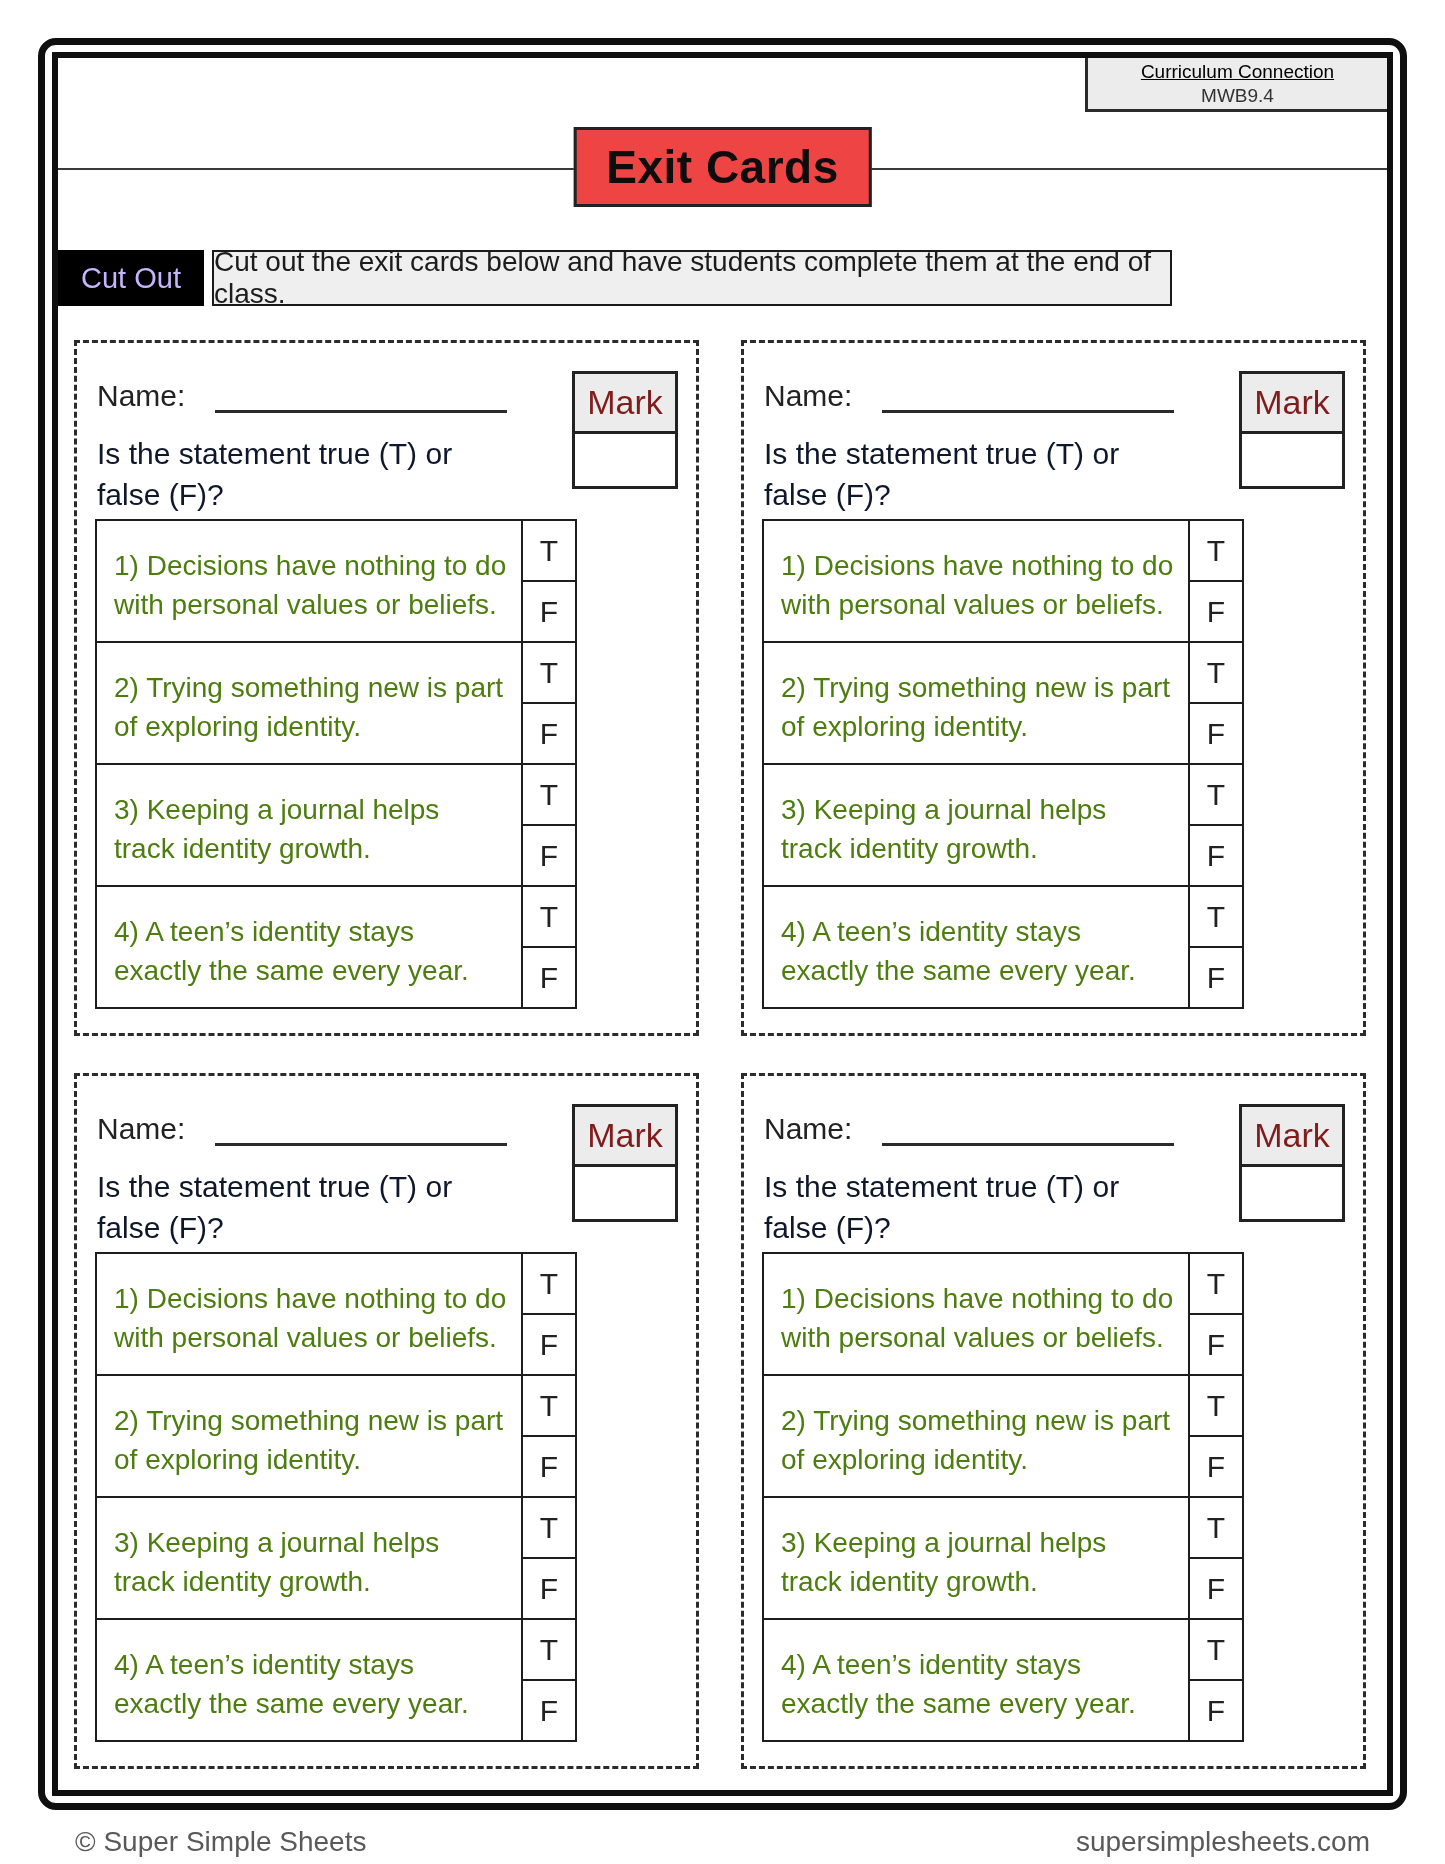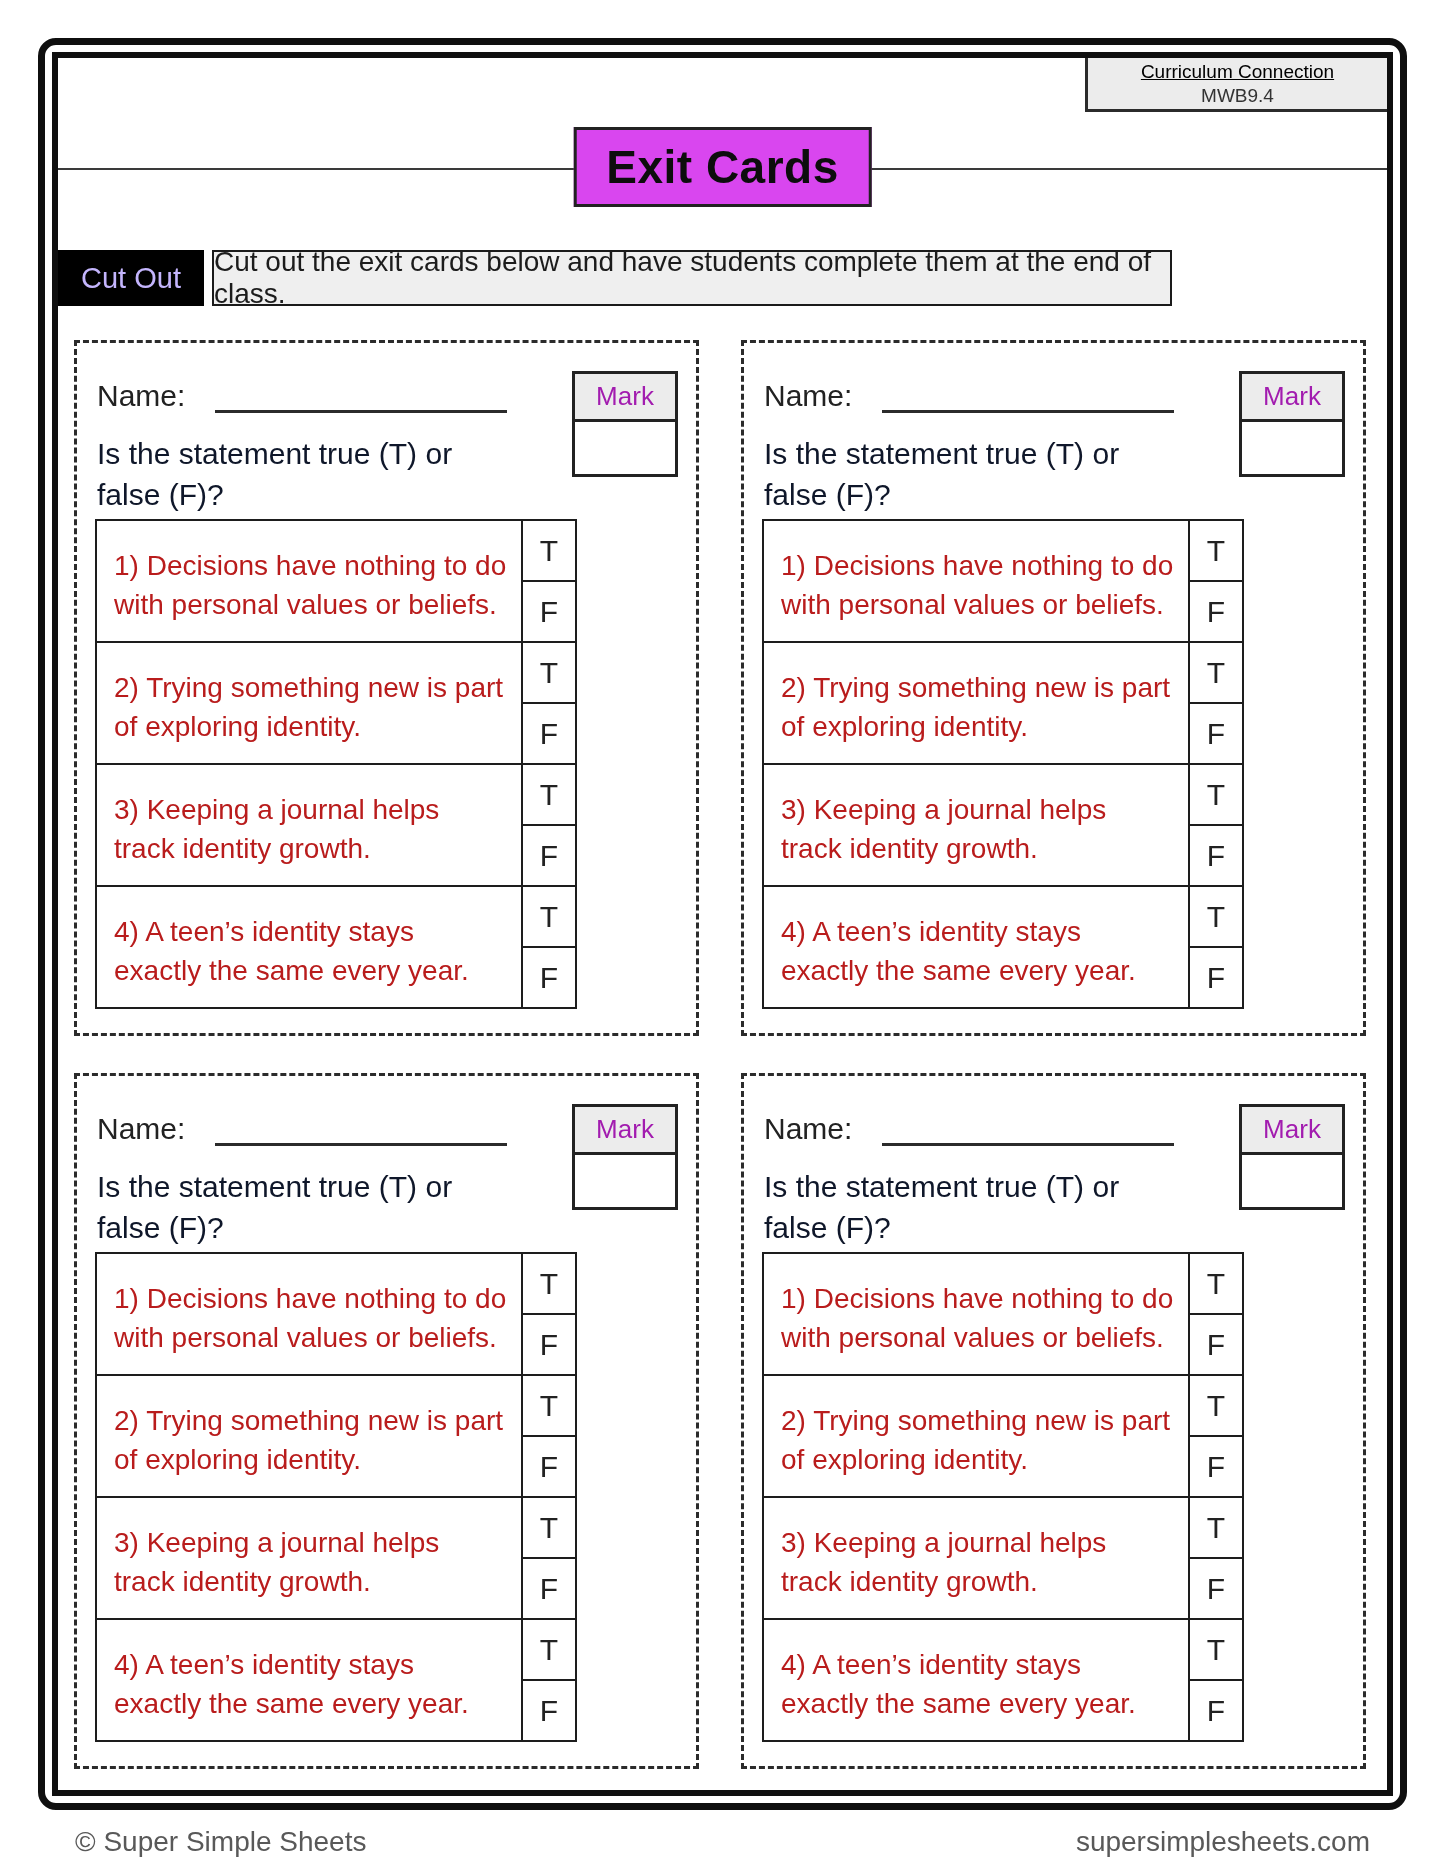--- a/index.html
+++ b/index.html
@@ -18,53 +18,53 @@
                     background:#ececec; border:3px solid #2b2b2b; border-top:none; border-right:none;
                     display:flex; flex-direction:column; align-items:center; justify-content:center;
                     line-height:1.25; }
   .curriculum-title { font-size:19px; text-decoration:underline; color:#000000; }
   .curriculum-code  { font-size:19px; color:#333; }
 
   
   .title-band { position:absolute; left:0; top:0; width:100%; height:220px; }
   .title-line { position:absolute; left:0; top:110px; width:100%; border-top:2px solid #3a3a3a; }
   .title-box  { position:absolute; left:50%; top:69px; transform:translateX(-50%);
-                background:#d946ef; border:3px solid #222; padding:10px 30px;
+                background:#ef4444; border:3px solid #222; padding:10px 30px;
                 font-size:46px; font-weight:bold; letter-spacing:0.5px; color:#0d0d0d; }
 
   
   .cutout-row { position:absolute; left:0; top:192px; height:56px; display:flex; }
   .cutout-label { width:146px; height:56px; background:#000; color:#c4b5fd;
                   display:flex; align-items:center; justify-content:center; font-size:29px; }
   .cutout-text { width:960px; height:56px; background:#efefef; border:2px solid #1a1a1a;
                  display:flex; align-items:center; font-size:28px; color:#1c1c1c;margin-left:8px; }
 
   
   .cards-grid { position:absolute; left:16px; top:282px; width:1296px;
                 display:grid; grid-template-columns:625px 625px; column-gap:42px; row-gap:37px; }
   .card { position:relative; width:625px; height:696px; border:3px dashed #2b2b2b; background:#fff; }
 
   .name-row { position:absolute; left:20px; top:36px; display:flex; align-items:flex-end;gap:20px; }
   .name-label { font-size:30px; color:#222; }
   .name-line  { display:inline-block; width:292px; height:32px; margin-left:10px;
                 border-bottom:3px solid #2b2b2b; }
 
   .mark-box { position:absolute; top:28px; right:18px; width:106px; border:3px solid #222; }
-  .mark-header { height:48px; background:#ececec; border-bottom:3px solid #222;
-                 display:flex; align-items:center; justify-content:center; font-size:26px; color:#a21caf; }
+  .mark-header { height:60px; background:#ececec; border-bottom:3px solid #222;
+                 display:flex; align-items:center; justify-content:center; font-size:34px; color:#7f1d1d; }
   .mark-value { height:52px; background:#fff; }
 
   .question { position:absolute; left:20px; top:90px; width:440px;
               font-size:30px; line-height:1.37; color:#0f172a; white-space:pre-line; }
 
   .stmt-table { position:absolute; left:18px; top:176px; width:482px; }
   .stmt-row { display:flex; height:124px; border:2px solid #1d1d1d; margin-top:-2px; }
   .stmt-row:first-child { margin-top:0; }
   .stmt-text { flex:1; display:flex; align-items:center; padding:10px 8px 0 17px;
-               font-size:28px; line-height:1.38; color:#b91c1c; white-space:pre-line; }
+               font-size:28px; line-height:1.38; color:#4d7c0f; white-space:pre-line; }
   .tf-col { width:54px; border-left:2px solid #1d1d1d; display:flex; flex-direction:column; }
   .tf-cell { flex:1; display:flex; align-items:center; justify-content:center;
              font-size:30px; color:#222; }
   .tf-cell.t { border-bottom:2px solid #1d1d1d; }
 
   
   .footer { position:absolute; left:75px; top:1826px; width:1295px;
             display:flex; justify-content:space-between; font-size:28px; color:#595959; }
 </style>
 </head>

